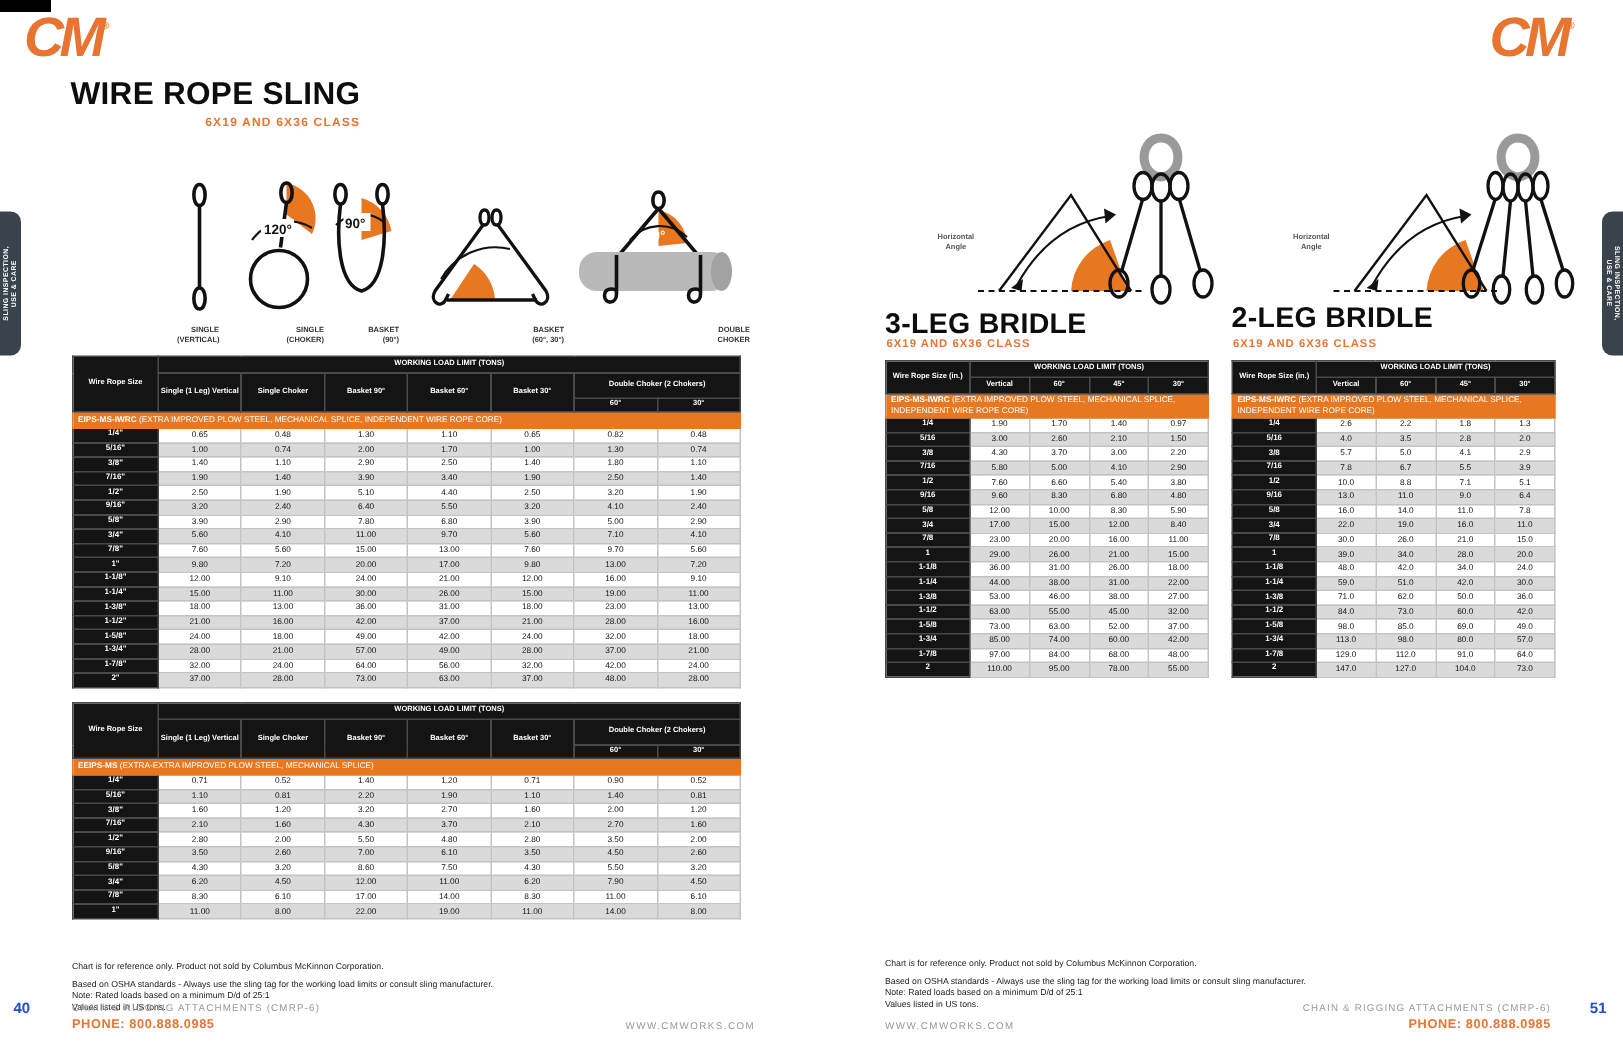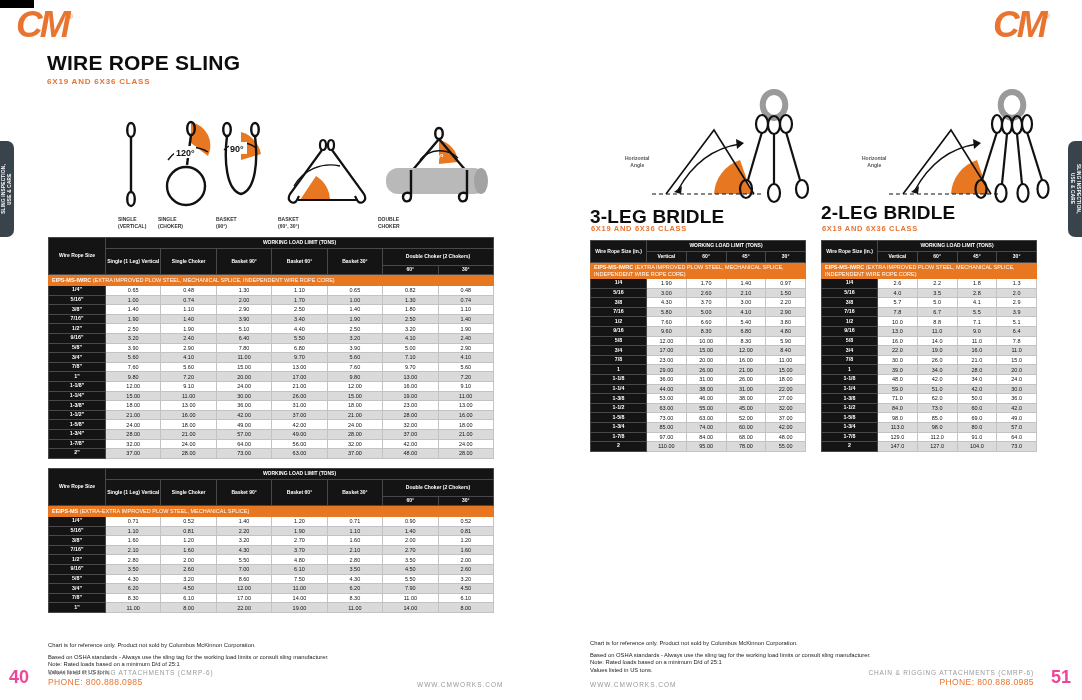--- a/index.html
+++ b/index.html
@@ -10,35 +10,35 @@
   .corner-mark { position:absolute; left:0; top:0; width:34px; height:8px; background:#000; }
 
   
   .cm-logo { position:absolute; font-style:italic; font-weight:bold; letter-spacing:-3px;
              color:#E87430; font-size:37px; line-height:1; }
   .cm-logo sup { font-size:7px; letter-spacing:0; vertical-align:18px; }
   #logo-left { left:16px; top:6px; }
   #logo-right { left:993px; top:6px; }
 
   
-  #title-block { position:absolute; left:47px; top:53px; }
+  #title-block { position:absolute; left:47px; top:53px;text-align:right; }
   .title-line { font-weight:bold; font-size:21px; line-height:20px; letter-spacing:0.2px; color:#0d0d0d; }
   .title-sub { margin-top:4px; font-weight:bold; font-size:8px; letter-spacing:0.8px; color:#E87430; }
 
   
   .side-tab { position:absolute; top:141px; width:14px; height:96px; background:#39434B;
               display:flex; align-items:center; justify-content:center; }
   #tab-left  { left:0; border-radius:0 7px 7px 0; }
   #tab-right { right:0; border-radius:7px 0 0 7px; }
   .side-tab span { writing-mode:vertical-rl; font-size:4.6px; font-weight:bold; color:#fff;
                    letter-spacing:0.3px; text-align:center; line-height:1.25; white-space:pre-line; }
   #tab-left span { transform:rotate(180deg); }
 
   
-  .fig { position:absolute; text-align:left; }
+  .fig { position:absolute; text-align:right; }
   .fig-label { font-size:5px; font-weight:bold; color:#333; line-height:1.3; margin-top:2px; }
   .angle-chip { fill:#fff; }
   .angle-txt { font:bold 9px "Liberation Sans",sans-serif; fill:#111; }
 
   
   .bridle-title { position:absolute; font-weight:bold; font-size:19px; letter-spacing:0.2px; color:#0d0d0d; }
   .bridle-sub   { position:absolute; font-weight:bold; font-size:7.5px; letter-spacing:0.7px; color:#E87430; }
   .ha-label { position:absolute; font-size:5px; font-weight:bold; color:#555; text-align:center; line-height:1.3; }
 
   
@@ -59,25 +59,25 @@
   #table2 { left:48px; top:468px; width:446px; }
   #btable3 { left:590px; top:240px; width:216px; }
   #btable4 { left:821px; top:240px; width:216px; }
   #btable3 tr.banner td, #btable4 tr.banner td { height:16px; }
 
   
   .notes { position:absolute; width:460px; font-size:5.8px; color:#222; line-height:1.25; }
   .notes p.gap { margin-bottom:5px; }
   #notes-left { left:48px; top:642px; }
   #notes-right { left:590px; top:640px; }
-  .pageno { position:absolute; font-size:18px; font-weight:bold; color:#ec4899; }
+  .pageno { position:absolute; font-size:10px; font-weight:bold; color:#1d4ed8; }
   #pageno-left { left:9px; top:667px; }
   #pageno-right { right:11px; top:667px; }
   .catalog { font-size:6.5px; color:#999; letter-spacing:0.8px; }
-  .phone { font-size:8.5px; font-weight:normal; color:#E87430; letter-spacing:0.4px; margin-top:1px; }
+  .phone { font-size:8.5px; font-weight:bold; color:#E87430; letter-spacing:0.4px; margin-top:1px; }
   .site { position:absolute; font-size:6.5px; color:#999; letter-spacing:1px; }
   #footer-left { position:absolute; left:48px; top:669px; }
   #footer-right { position:absolute; right:48px; top:669px; text-align:right; }
   #site-left { left:417px; top:681px; }
   #site-right { left:590px; top:681px; }
 </style>
 </head>
 <body>
 
 <div id="canvas">

